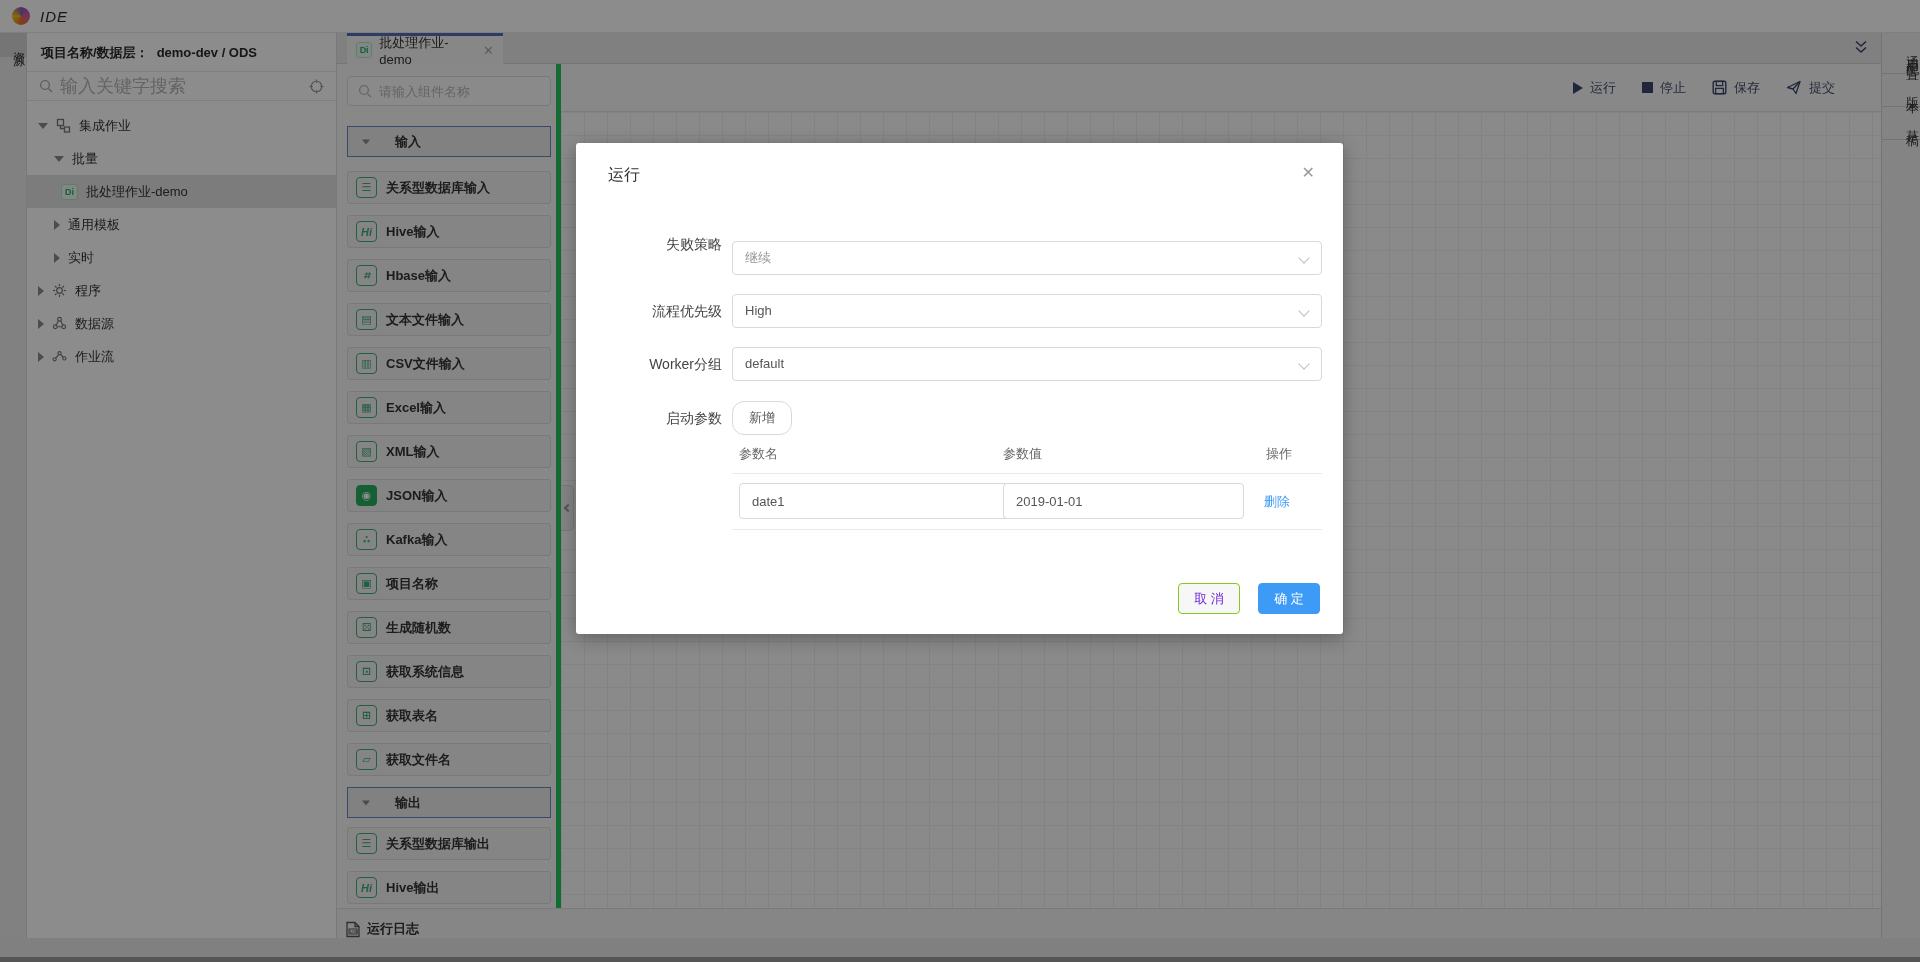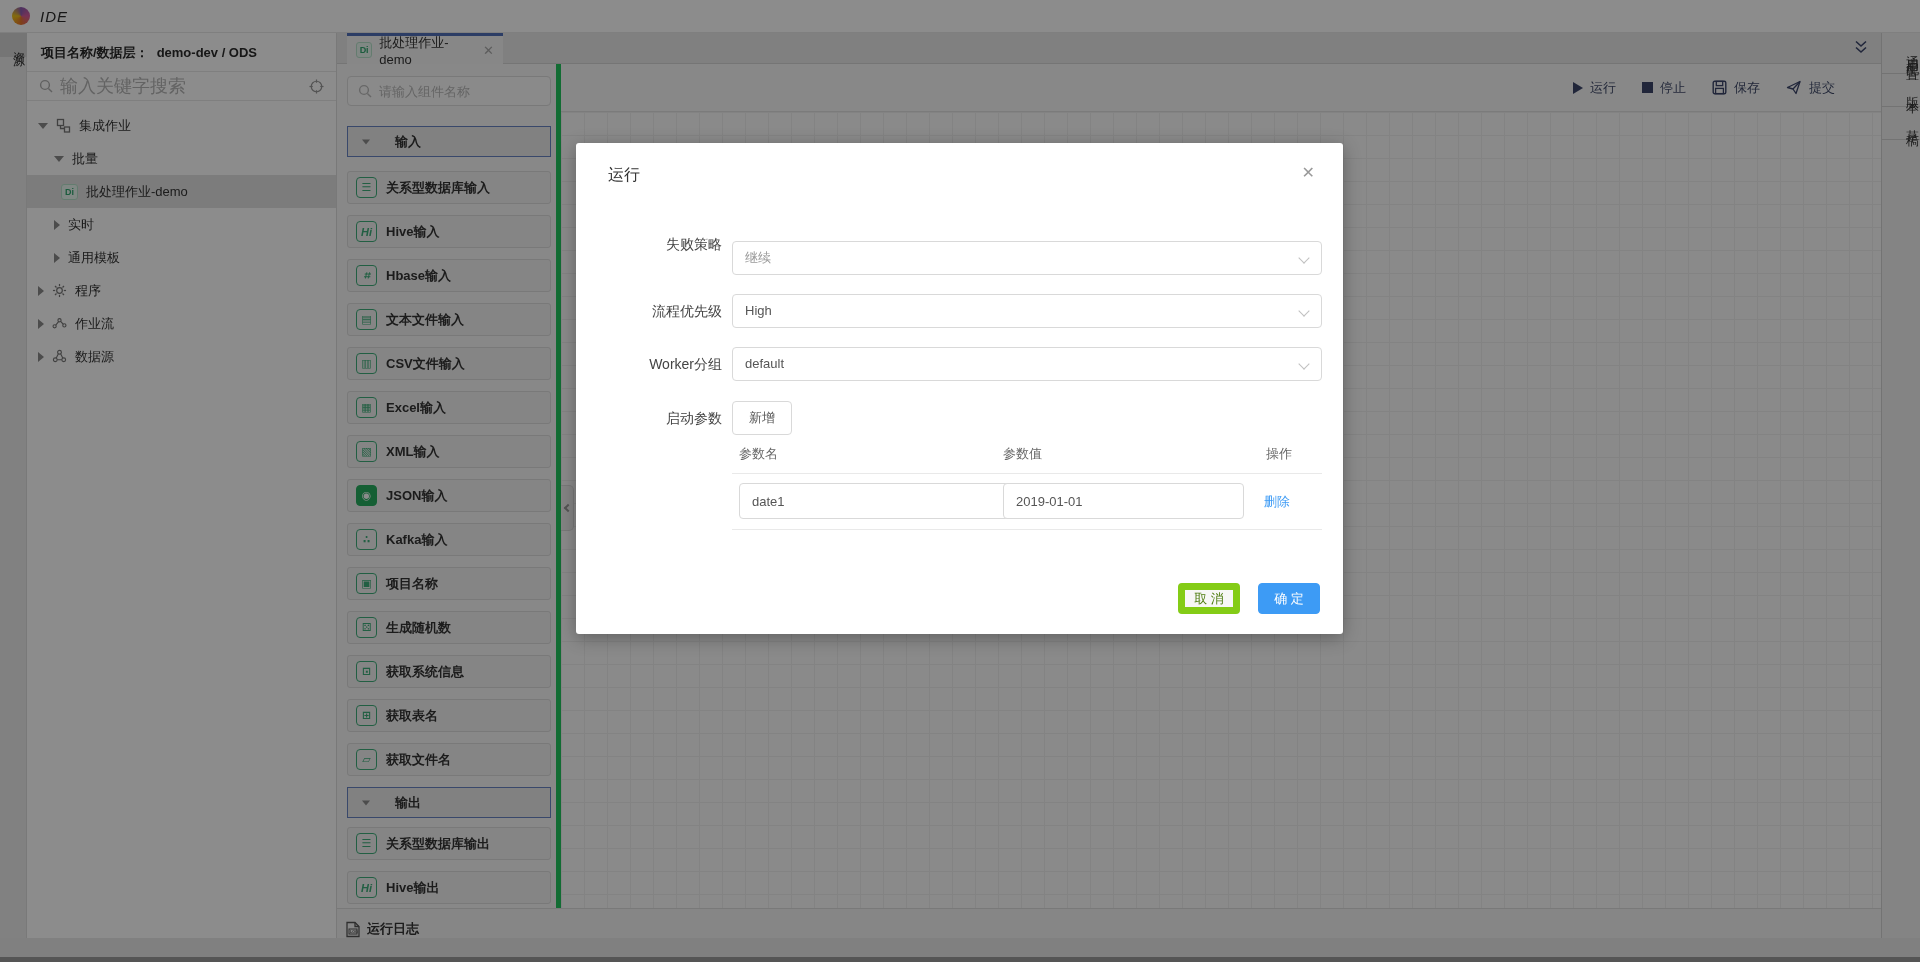--- a/index.html
+++ b/index.html
@@ -88,30 +88,30 @@
   .modal { left:576px; top:143px; width:767px; height:491px; background:#fff; border-radius:3px; z-index:60;
            box-shadow:0 4px 18px rgba(0,0,0,0.3); }
   .m-title { position:absolute; left:32px; top:22px; font-size:16px; color:#333; }
   .m-close { position:absolute; right:28px; top:20px; font-size:16px; color:#999; cursor:pointer; }
   .m-label { position:absolute; left:0; width:146px; text-align:right; font-size:14px; color:#444; height:34px; line-height:34px; }
   .m-select { position:absolute; left:156px; width:590px; height:34px; border:1px solid #d9d9d9; border-radius:4px;
               font-size:13px; line-height:32px; padding-left:12px; color:#555; cursor:pointer; }
   .m-select .chev { position:absolute; right:13px; top:12px; width:8px; height:8px;
                     border-right:1.5px solid #c0c0c0; border-bottom:1.5px solid #c0c0c0; transform:rotate(45deg); }
   .muted { color:#999; }
-  .btn-add { position:absolute; left:156px; width:60px; height:34px; background:#fff; border:1px solid #d9d9d9; border-radius:4px;
+  .btn-add { position:absolute; left:156px; width:60px; height:34px; background:#fff; border:1px solid #d9d9d9; border-radius:12px;
              font-size:13px; color:#555; display:flex; align-items:center; justify-content:center; cursor:pointer; }
   .th { position:absolute; font-size:13px; color:#666; }
   .m-divider { position:absolute; left:156px; width:590px; height:1px; background:#e9e9e9; }
   .m-input { position:absolute; height:36px; border:1px solid #d9d9d9; border-radius:4px; font-size:13px; color:#555;
              padding-left:12px; outline:none; background:#fff; }
   .m-link { position:absolute; font-size:13px; color:#3d9bf5; cursor:pointer; }
   .btn { position:absolute; width:62px; height:31px; border-radius:4px; font-size:13px; display:flex; align-items:center;
          justify-content:center; cursor:pointer; }
-  .btn-cancel { background:#f7f7f7; border:7px solid #84cc16; color:#4d7c0f; }
+  .btn-cancel { background:#f7f7f7; border:1px solid #84cc16; color:#6d28d9; }
   .btn-ok { background:#3d9bf5; border:1px solid #3d9bf5; color:#fff; }
 
   svg { display:block; }
 </style>
 </head>
 <body>
 
 <div id="screen">
 
   <div class="abs topbar">
@@ -154,25 +154,25 @@
       <div class="trow lv1">
         <span class="caret-d"></span>
         <span>批量</span>
       </div>
       <div class="trow lv2 sel">
         <span class="di-badge">Di</span>
         <span>批处理作业-demo</span>
       </div>
       <div class="trow lv1">
         <span class="caret-r"></span>
-        <span>实时</span>
+        <span>通用模板</span>
       </div>
       <div class="trow lv1">
         <span class="caret-r"></span>
-        <span>通用模板</span>
+        <span>实时</span>
       </div>
       <div class="trow lv0">
         <span class="caret-r"></span>
         <svg width="15" height="15" viewBox="0 0 16 16">
             <circle cx="8" cy="8" r="3" fill="none" stroke="#777" stroke-width="1.3"></circle>
             <g stroke="#777" stroke-width="1.3">
               <line x1="8" y1="1" x2="8" y2="3.4"></line>
               <line x1="8" y1="12.6" x2="8" y2="15"></line>
               <line x1="1" y1="8" x2="3.4" y2="8"></line>
               <line x1="12.6" y1="8" x2="15" y2="8"></line>
@@ -180,36 +180,36 @@
               <line x1="11.2" y1="11.2" x2="12.8" y2="12.8"></line>
               <line x1="3.2" y1="12.8" x2="4.8" y2="11.2"></line>
               <line x1="11.2" y1="4.8" x2="12.8" y2="3.2"></line>
             </g>
           </svg>
         <span>程序</span>
       </div>
       <div class="trow lv0">
         <span class="caret-r"></span>
         <svg width="15" height="15" viewBox="0 0 16 16">
+            <circle cx="8" cy="3.5" r="2" fill="none" stroke="#777" stroke-width="1.2"></circle>
+            <circle cx="3.5" cy="11.5" r="2" fill="none" stroke="#777" stroke-width="1.2"></circle>
+            <circle cx="12.5" cy="11.5" r="2" fill="none" stroke="#777" stroke-width="1.2"></circle>
+            <path d="M6.8 5 L4.4 9.8 M9.2 5 L11.6 9.8 M5.5 11.5 L10.5 11.5" fill="none" stroke="#777" stroke-width="1.2"></path>
+          </svg>
+        <span>数据源</span>
+      </div>
+      <div class="trow lv0">
+        <span class="caret-r"></span>
+        <svg width="15" height="15" viewBox="0 0 16 16">
             <circle cx="2.8" cy="11" r="1.7" fill="none" stroke="#777" stroke-width="1.2"></circle>
             <circle cx="8" cy="4.5" r="1.7" fill="none" stroke="#777" stroke-width="1.2"></circle>
             <circle cx="13.2" cy="10" r="1.7" fill="none" stroke="#777" stroke-width="1.2"></circle>
             <path d="M4 9.8 L7 6 M9.2 5.8 L12 8.8" fill="none" stroke="#777" stroke-width="1.2"></path>
           </svg>
         <span>作业流</span>
-      </div>
-      <div class="trow lv0">
-        <span class="caret-r"></span>
-        <svg width="15" height="15" viewBox="0 0 16 16">
-            <circle cx="8" cy="3.5" r="2" fill="none" stroke="#777" stroke-width="1.2"></circle>
-            <circle cx="3.5" cy="11.5" r="2" fill="none" stroke="#777" stroke-width="1.2"></circle>
-            <circle cx="12.5" cy="11.5" r="2" fill="none" stroke="#777" stroke-width="1.2"></circle>
-            <path d="M6.8 5 L4.4 9.8 M9.2 5 L11.6 9.8 M5.5 11.5 L10.5 11.5" fill="none" stroke="#777" stroke-width="1.2"></path>
-          </svg>
-        <span>数据源</span>
       </div>
     </div>
   </div>
 
   <div class="abs tabbar">
     <div class="tab">
       <span class="di-badge">Di</span>
       <span>批处理作业-demo</span>
       <span class="x">✕</span>
     </div>

